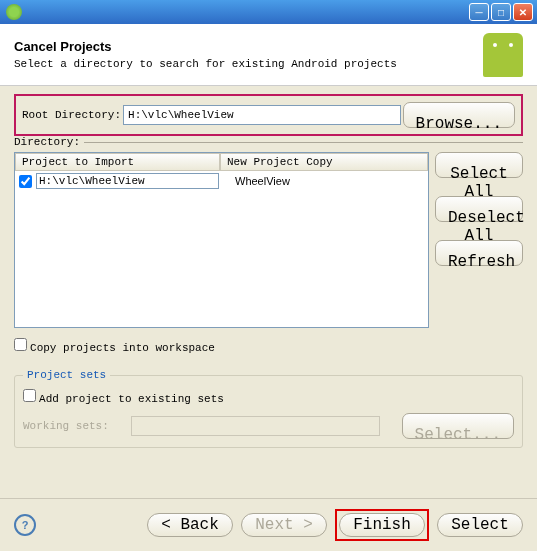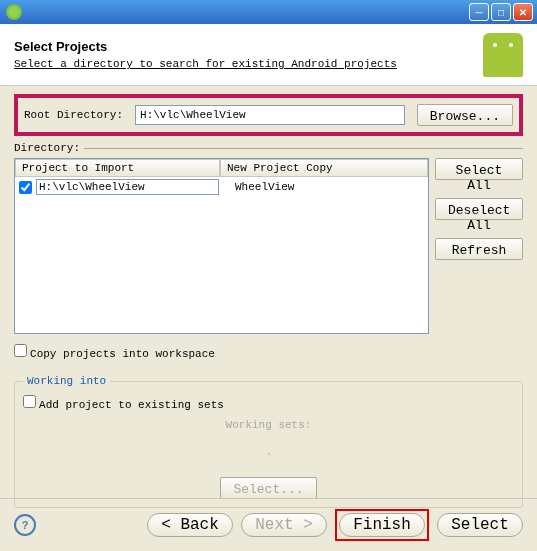--- a/index.html
+++ b/index.html
@@ -39,58 +39,57 @@
     .header {
       background: #fff;
       padding: 10px 14px;
       display: flex;
       justify-content: space-between;
       align-items: center;
       border-bottom: 1px solid #ccc;
       height: 62px;
     }
     .header-text h1 { font-size: 13px; font-weight: bold; margin-bottom: 4px; }
-    .header-text p { font-size: 11px; font-family: "Courier New", monospace; text-decoration: underline; }
+    .header-text p { font-size: 11px; font-family: "Courier New", monospace; }
     .android-icon {
       width: 40px; height: 44px;
       background: #a4c639;
       border-radius: 6px 6px 2px 2px;
       position: relative;
     }
     .android-icon::before, .android-icon::after {
       content: ''; position: absolute;
       width: 4px; height: 4px; background: #fff; border-radius: 50%;
       top: 10px;
     }
     .android-icon::before { left: 10px; }
     .android-icon::after { right: 10px; }
     .content { padding: 8px 14px; }
     .root-row {
-      border: 4px solid #be185d;
+      border: 2px solid #be185d;
       padding: 6px;
-      display: flex; align-items: center; gap: 12px;
-      margin-bottom: 6px;
+      display: flex; align-items: center; gap: 2px;
     }
     .root-row label { font-family: "Courier New", monospace; }
     .root-input {
       flex: 1; height: 20px;
       border: 1px solid #7f9db9;
       padding: 0 4px;
       background: #fff;
       font-family: "Courier New", monospace;
       font-size: 11px;
     }
     .btn {
       background: linear-gradient(#fdfdfd, #ece9d8);
       border: 1px solid #aca899;
       height: 22px;
-      padding: 4px 12px;
-      font-size: 13px;
-      cursor: pointer;
-      border-radius: 2px;
+      padding: 12px 12px;
+      font-size: 16px;
+      cursor: pointer;
+      border-radius: 7px;
       font-family: "Courier New", monospace;
     }
     .btn:disabled { color: #aca899; cursor: default; }
     fieldset.projects-fs {
       border: 1px solid #aca899;
       border-left: none; border-right: none; border-bottom: none;
       padding-top: 4px;
     }
     fieldset.projects-fs legend { font-family: "Courier New", monospace; padding-right: 4px; }
     .proj-area { display: flex; gap: 6px; }
@@ -106,21 +105,21 @@
       border: 1px solid #cbc7b8;
       padding: 2px 6px;
       font-family: "Courier New", monospace;
       font-size: 11px;
       text-align: left;
     }
     .th1 { width: 205px; }
     .th2 { flex: 1; }
     .trow { display: flex; padding: 2px 4px; align-items: center; }
     .cell1 { width: 200px; display: flex; gap: 4px; align-items: center; }
-    .cell2 { flex: 1; font-family: Liberation Mono, monospace; padding-left: 16px; }
+    .cell2 { flex: 1; font-family: Liberation Sans, sans-serif; padding-left: 16px; }
     .chk { width: 13px; height: 13px; }
     .nameinput {
       border: 1px solid #7f9db9;
       font-family: "Courier New", monospace;
       font-size: 11px;
       padding: 0 2px;
       height: 16px;
       flex: 1;
     }
     .side-btns { display: flex; flex-direction: column; gap: 18px; }
@@ -128,21 +127,21 @@
     .copy-row { margin-top: 10px; margin-bottom: 15px; }
     .copy-row label { font-family: "Courier New", monospace; }
     .ws-fs {
       border: 1px solid #d0cdbb;
       padding: 8px;
       border-radius: 3px;
     }
     .ws-fs legend { color: #1659b5; font-family: "Courier New", monospace; padding: 0 4px; }
     .ws-row1 { margin-bottom: 8px; }
     .ws-row1 label { font-family: "Courier New", monospace; }
-    .ws-row2 { display: flex; gap: 22px; align-items: center; flex-direction: column; }
+    .ws-row2 { display: flex; gap: 22px; align-items: center; }
     .ws-row2 label { color: #aca899; font-family: "Courier New", monospace; }
     .select-dis {
       flex: 1; height: 20px;
       border: 1px solid #cbc7b8;
       background: #ece9d8;
     }
     .footer {
       position: absolute;
       bottom: 0; left: 0; right: 0;
       padding: 10px 14px;
@@ -180,21 +179,21 @@
   <div class="titlebar-icon"></div>
   <div class="titlebar-btns">
     <div class="tbtn tbtn-min">─</div>
     <div class="tbtn tbtn-max">□</div>
     <div class="tbtn tbtn-close">✕</div>
   </div>
 </div>
 
 <div class="header">
   <div class="header-text">
-    <h1>Select Projects</h1>
+    <h1>Cancel Projects</h1>
     <p>Select a directory to search for existing Android projects</p>
   </div>
   <div class="android-icon"></div>
 </div>
 
 <div class="content">
   <div class="root-row">
     <label>Root Directory:</label>
     <input class="root-input" value="H:\vlc\WheelView" style="">
     <button class="btn">Browse...</button>
@@ -223,21 +222,21 @@
       </div>
     </div>
   </fieldset>
 
   <div class="copy-row">
     <input type="checkbox" class="chk" style="">
     <label>Copy projects into workspace</label>
   </div>
 
   <fieldset class="ws-fs">
-    <legend>Working into</legend>
+    <legend>Project sets</legend>
     <div class="ws-row1">
       <input type="checkbox" class="chk" style="">
       <label>Add project to existing sets</label>
     </div>
     <div class="ws-row2">
       <label>Working sets:</label>
       <div class="select-dis"></div>
       <button class="btn" disabled="">Select...</button>
     </div>
   </fieldset>

